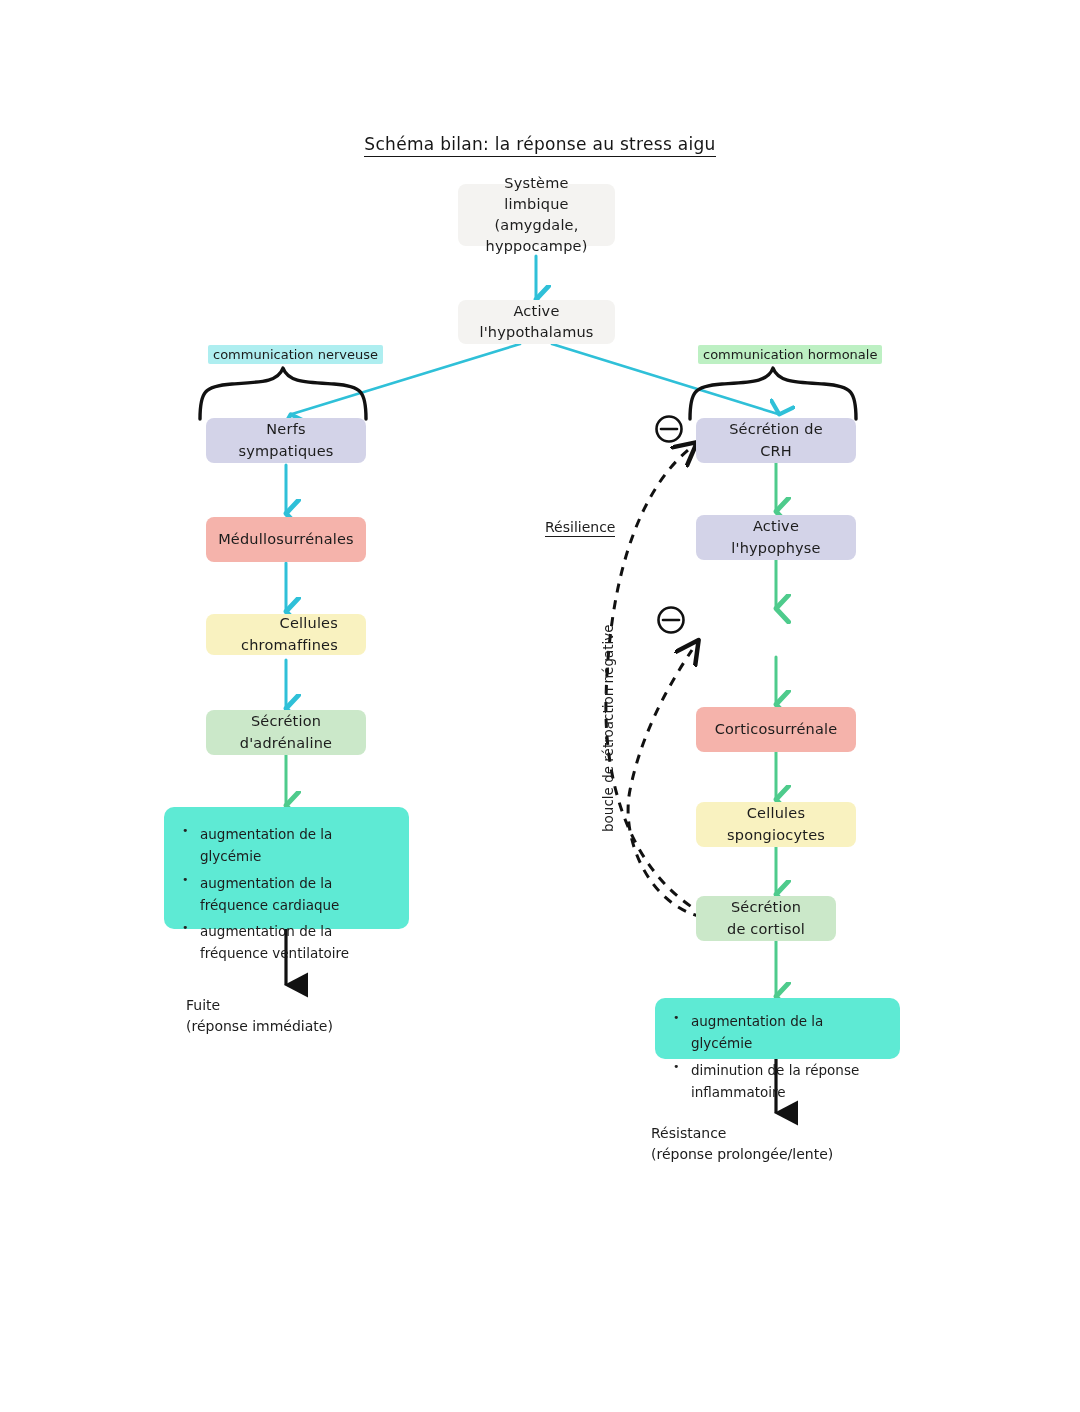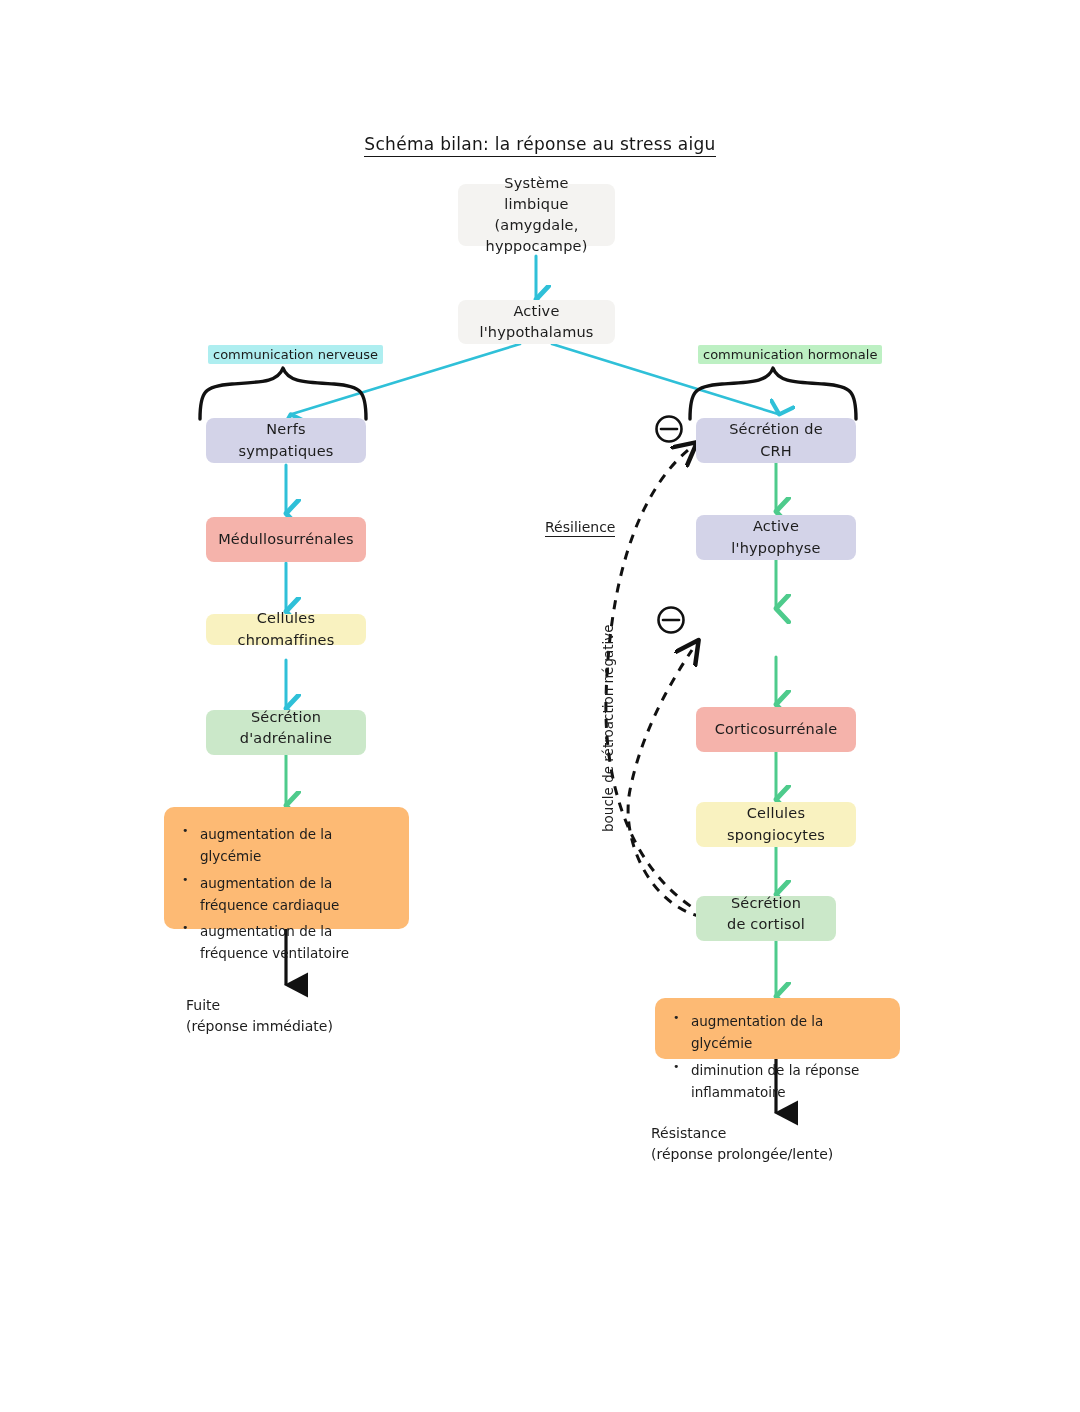--- a/index.html
+++ b/index.html
@@ -25,25 +25,25 @@
     line-height:1.45;
     letter-spacing:.2px;
     color:#1c1c1c;
     padding:6px 28px;
     box-sizing:border-box;
   }
   .c-gray   {background:#f4f3f1;}
   .c-lav    {background:#d3d3e8;}
   .c-salmon {background:#f5b3ab;}
   .c-yellow {background:#f9f2c0;}
-  .c-green  {background:#cbe8c9;align-items:flex-end;}
+  .c-green  {background:#cbe8c9;}
 
   .bullets{
     position:absolute;
-    background:#fdba74;
+    background:#5eead4;
     border-radius:10px;
     box-sizing:border-box;
     padding:16px 18px 16px 16px;
     font-size:13.5px;
     line-height:1.65;
     color:#1c1c1c;
   }
   .bullets ul{margin:0;padding:0;list-style:none;}
   .bullets li{
     position:relative;
@@ -212,21 +212,21 @@
   <div class="hl hl-green" style="left:698px;top:345px;">
     <span>communication hormonale</span>
   </div>
 
   <div class="node c-lav" style="left:206px;top:418px;width:160px;height:45px;">
     <span>Nerfs sympatiques</span>
   </div>
   <div class="node c-salmon" style="left:206px;top:517px;width:160px;height:45px;">
     <span>Médullosurrénales</span>
   </div>
-  <div class="node c-yellow" style="left:206px;top:614px;width:160px;height:31px;">
+  <div class="node c-yellow" style="left:206px;top:614px;width:160px;height:41px;text-align:right;">
     <span>Cellules chromaffines</span>
   </div>
   <div class="node c-green" style="left:206px;top:710px;width:160px;height:45px;">
     <span>Sécrétion d'adrénaline</span>
   </div>
 
   <div class="bullets" style="left:164px;top:807px;width:245px;height:122px;">
     <ul>
       <li>augmentation de la glycémie</li>
       <li>augmentation de la fréquence cardiaque</li>

